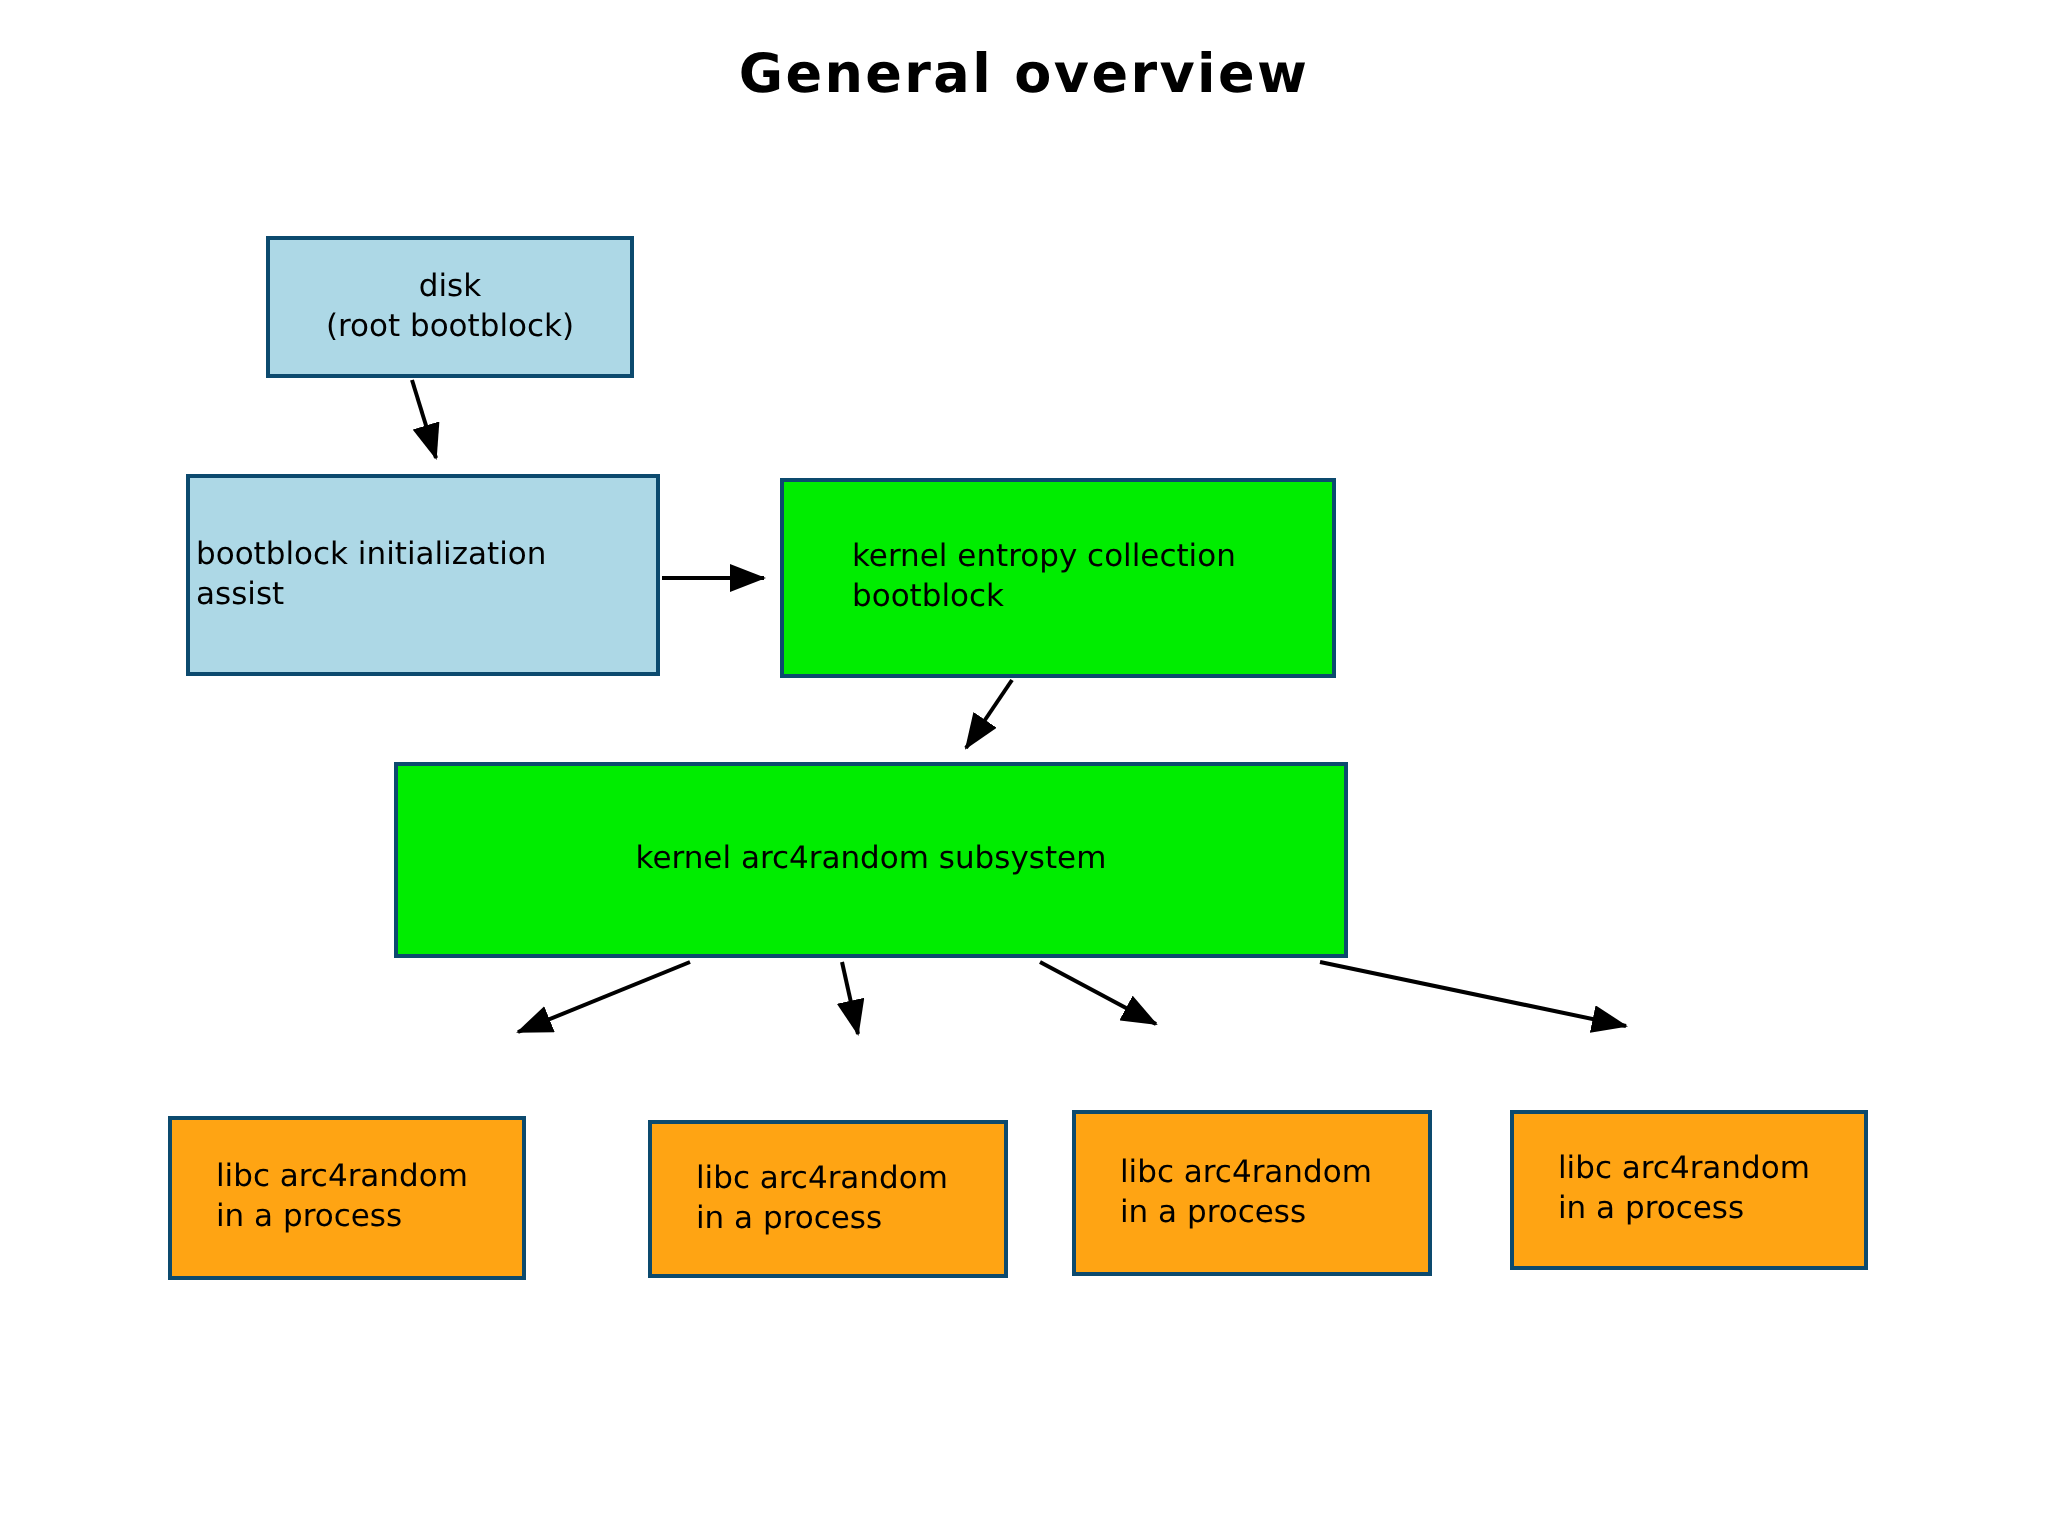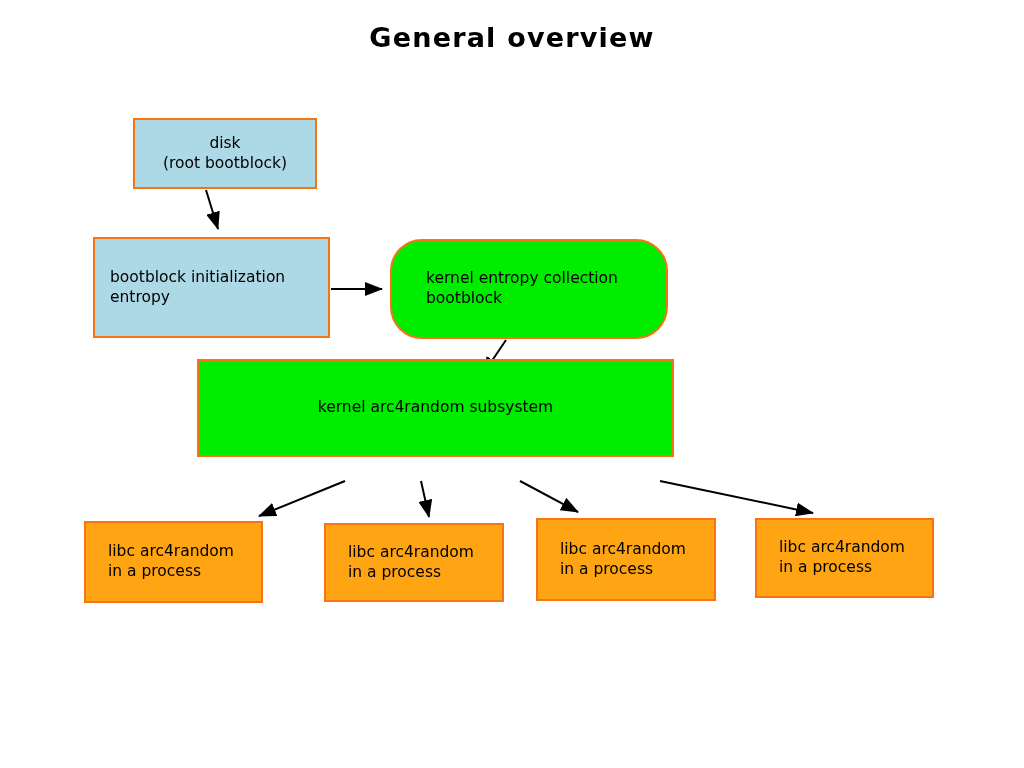--- a/index.html
+++ b/index.html
@@ -42,58 +42,58 @@
     font-weight: bold;
     font-size: 27px;
     letter-spacing: 1.2px;
     color: #000000;
     white-space: nowrap;
   }
 
   .node {
     position: absolute;
     box-sizing: border-box;
-    border: 2px solid #f97316;
+    border: 2px solid #0c4a6e;
     display: flex;
     flex-direction: column;
     justify-content: center;
     font-family: "DejaVu Sans", sans-serif;
     font-size: 15.5px;
     line-height: 1.28;
     color: #000000;
   }
   .node .line {
     display: block;
     white-space: pre;
   }
   .node.center-text {
     align-items: center;
     text-align: center;
   }
   .node.left-text {
     align-items: flex-start;
     text-align: left;
-    padding-left: 15px;
+    padding-left: 3px;
   }
 
   .fill-blue   { background: #add8e6; }
   .fill-green  { background: #00ed00; }
-  .fill-orange { background: #ffa413; }
+  .fill-orange { background: #ffa413; margin-top: 37px; }
 
   
   #node-disk      { left: 133px; top: 118px;  width: 184px; height: 71px; }
   #node-bootblock { left: 93px;  top: 237px;  width: 237px; height: 101px; }
   #node-entropy   { left: 390px; top: 239px;  width: 278px; height: 100px; }
-  #node-subsystem { left: 197px; top: 359px;  width: 477px; height: 98px; }
+  #node-subsystem { left: 197px; top: 381px;  width: 477px; height: 98px; }
   #node-libc-1    { left: 84px;  top: 521px;  width: 179px; height: 82px; }
   #node-libc-2    { left: 324px; top: 523px;  width: 180px; height: 79px; }
   #node-libc-3    { left: 536px; top: 518px;  width: 180px; height: 83px; }
   #node-libc-4    { left: 755px; top: 518px;  width: 179px; height: 80px; }
 
-  #node-entropy   { padding-left: 34px; border-radius: 32px; }
+  #node-entropy   { padding-left: 34px; }
   #node-libc-1, #node-libc-2, #node-libc-3, #node-libc-4 { padding-left: 22px; }
 </style>
 </head>
 <body>
 
 <div id="diagram-canvas">
 
   <div class="title">General overview</div>
 
   <svg id="arrow-layer" viewBox="0 0 1024 768" xmlns="http://www.w3.org/2000/svg">
@@ -115,21 +115,21 @@
     <line x1="660" y1="481" x2="813" y2="513" stroke="#000000" stroke-width="2" marker-end="url(#arrowhead)"></line>
   </svg>
 
   <div class="node fill-blue center-text" id="node-disk">
     <span class="line">disk</span>
     <span class="line">(root bootblock)</span>
   </div>
 
   <div class="node fill-blue left-text" id="node-bootblock">
     <span class="line">bootblock initialization</span>
-    <span class="line">entropy</span>
+    <span class="line">assist</span>
   </div>
 
   <div class="node fill-green left-text" id="node-entropy">
     <span class="line">kernel entropy collection</span>
     <span class="line">bootblock</span>
   </div>
 
   <div class="node fill-green center-text" id="node-subsystem">
     <span class="line">kernel arc4random subsystem</span>
   </div>

